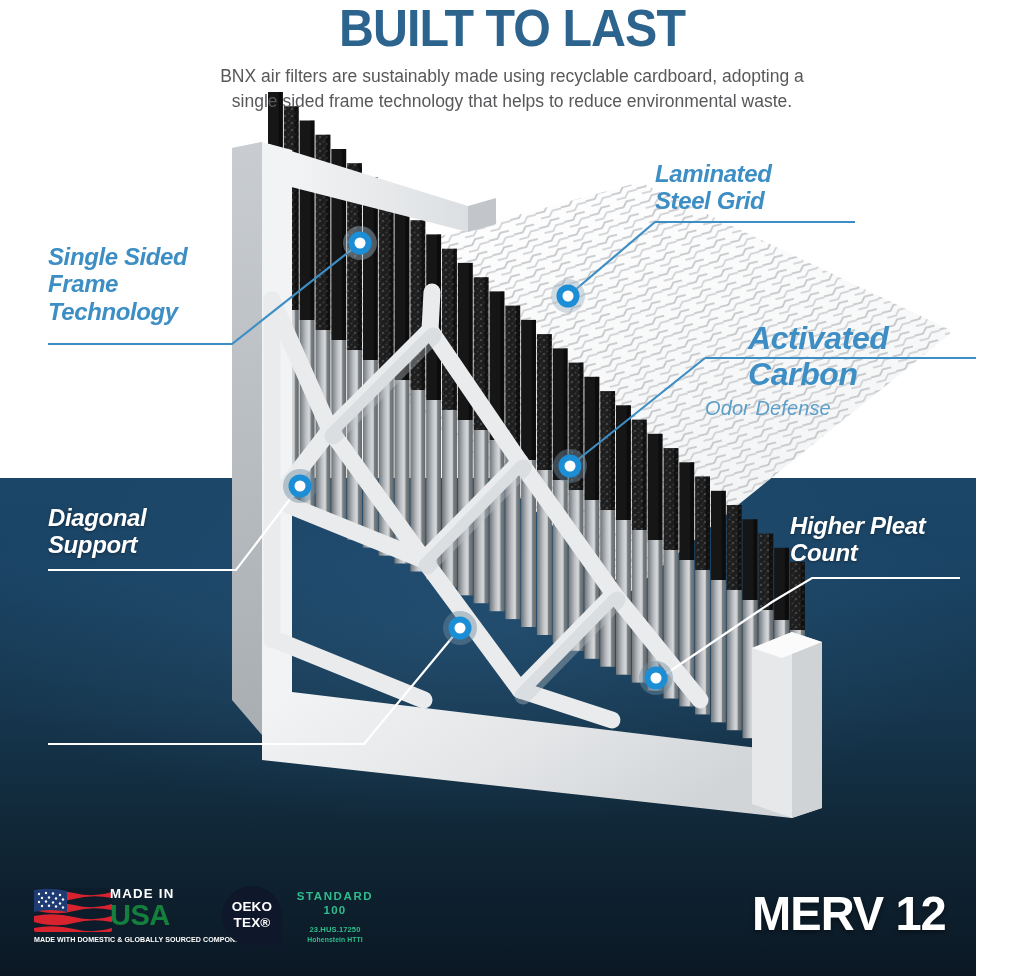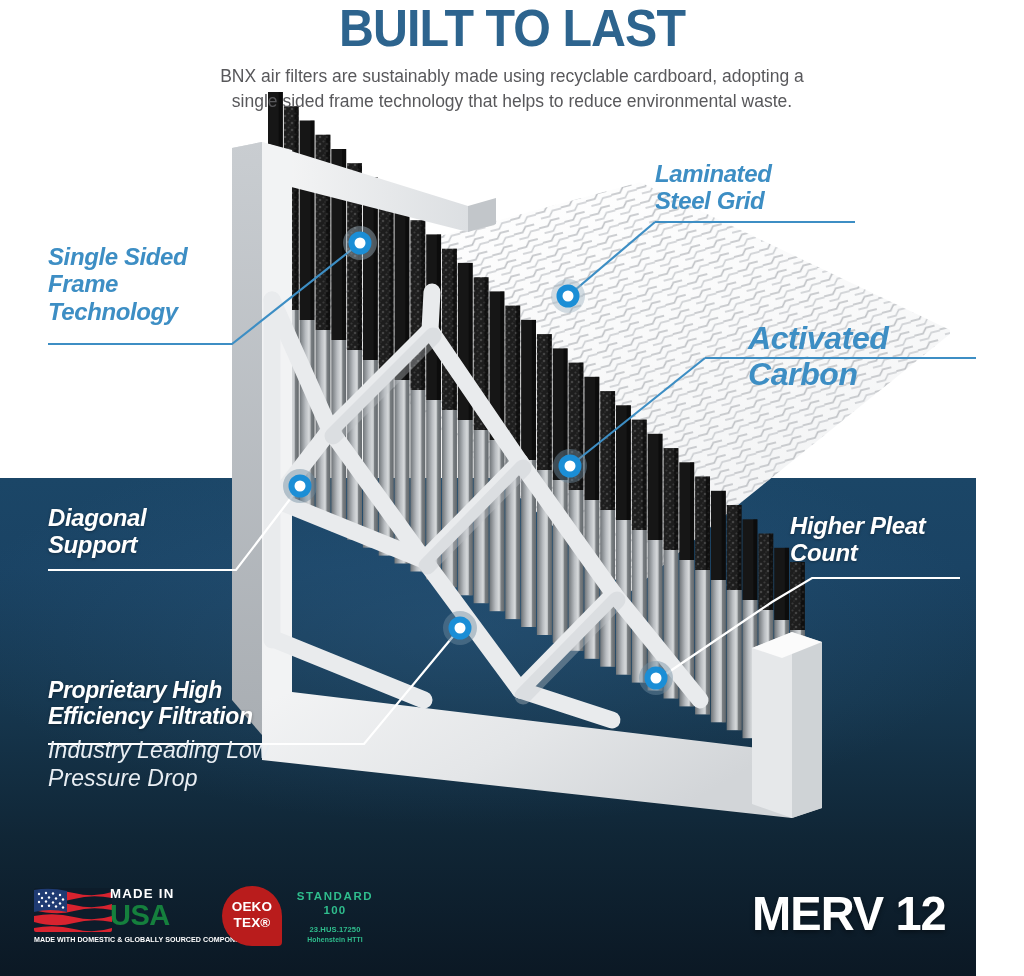--- a/index.html
+++ b/index.html
@@ -70,21 +70,21 @@
   .usa-badge{position:absolute;left:34px;top:886px;width:160px;height:62px;}
   .usa-flag{position:absolute;left:0;top:2px;width:78px;height:44px;overflow:hidden;border-radius:2px;}
   .usa-text{position:absolute;left:76px;top:0px;}
   .usa-made{font-size:13px;font-weight:bold;color:#ffffff;letter-spacing:1.2px;
             transform:scaleX(1.02);transform-origin:0 0;}
   .usa-usa{font-size:29px;font-weight:bold;color:#15803d;letter-spacing:-.5px;line-height:.95;margin-top:1px;}
   .usa-fine{position:absolute;left:0;top:50px;width:162px;font-size:7.1px;font-weight:bold;
             color:#ffffff;letter-spacing:.05px;white-space:nowrap;}
 
   .oeko-badge{position:absolute;left:222px;top:886px;width:150px;height:62px;}
-  .oeko-mark{position:absolute;left:0;top:0;width:60px;height:60px;background:#b91c1c;
+  .oeko-mark{position:absolute;left:0;top:0;width:60px;height:60px;background:#0f172a;
              border-radius:30px 30px 4px 30px;}
   .oeko-mark .t1{position:absolute;left:0;top:13px;width:60px;text-align:center;
                  font-size:13.5px;font-weight:bold;color:#ffffff;letter-spacing:.2px;}
   .oeko-mark .t2{position:absolute;left:0;top:29px;width:60px;text-align:center;
                  font-size:13.5px;font-weight:bold;color:#ffffff;letter-spacing:.2px;}
   .oeko-right{position:absolute;left:68px;top:4px;width:90px;text-align:center;}
   .oeko-std{font-size:11.5px;font-weight:bold;color:#2fbd8d;letter-spacing:1.6px;}
   .oeko-100{font-size:11.5px;font-weight:bold;color:#2fbd8d;letter-spacing:1.2px;margin-top:2px;}
   .oeko-num{font-size:7.6px;font-weight:bold;color:#2fbd8d;margin-top:9px;letter-spacing:.1px;}
   .oeko-inst{font-size:6.8px;font-weight:bold;color:#2fbd8d;margin-top:2px;letter-spacing:.1px;}
@@ -422,46 +422,37 @@
 
   <div class="lbl blue" id="lbl-steel">
     <div class="hd">
       <span>Laminated</span><br>
       <span>Steel Grid</span>
     </div>
   </div>
 
   <div class="lbl blue" id="lbl-carbon">
     <div class="hd"><span>Activated Carbon</span></div>
+    <div class="sub">Odor Defense</div>
   </div>
 
   <div class="lbl white" id="lbl-diagonal">
     <div class="hd">
       <span>Diagonal</span><br>
       <span>Support</span>
     </div>
   </div>
 
   <div class="lbl white" id="lbl-pleat">
     <div class="hd">
       <span>Higher Pleat</span><br>
       <span>Count</span>
     </div>
   </div>
 
-  <div class="lbl white" id="lbl-prop">
-    <div class="hd">
-      <span>Proprietary High</span><br>
-      <span>Efficiency Filtration</span>
-    </div>
-    <div class="sub">
-      <span>Industry Leading Low</span><br>
-      <span>Pressure Drop</span>
-    </div>
-  </div>
 
   <div class="usa-badge">
     <div class="usa-flag">
       <svg viewBox="0 0 78 44" width="78" height="44">
         <rect width="78" height="44" fill="#0d1c2a"></rect>
         <g>
           <path d="M0,4 Q20,0 40,5 T78,4 L78,10 Q58,6 40,11 T0,10 Z" fill="#d8232f"></path>
           <path d="M0,16 Q20,12 40,17 T78,16 L78,22 Q58,18 40,23 T0,22 Z" fill="#d8232f"></path>
           <path d="M0,28 Q20,24 40,29 T78,28 L78,34 Q58,30 40,35 T0,34 Z" fill="#d8232f"></path>
           <path d="M0,40 Q20,36 40,41 T78,40 L78,44 L0,44 Z" fill="#d8232f"></path>

